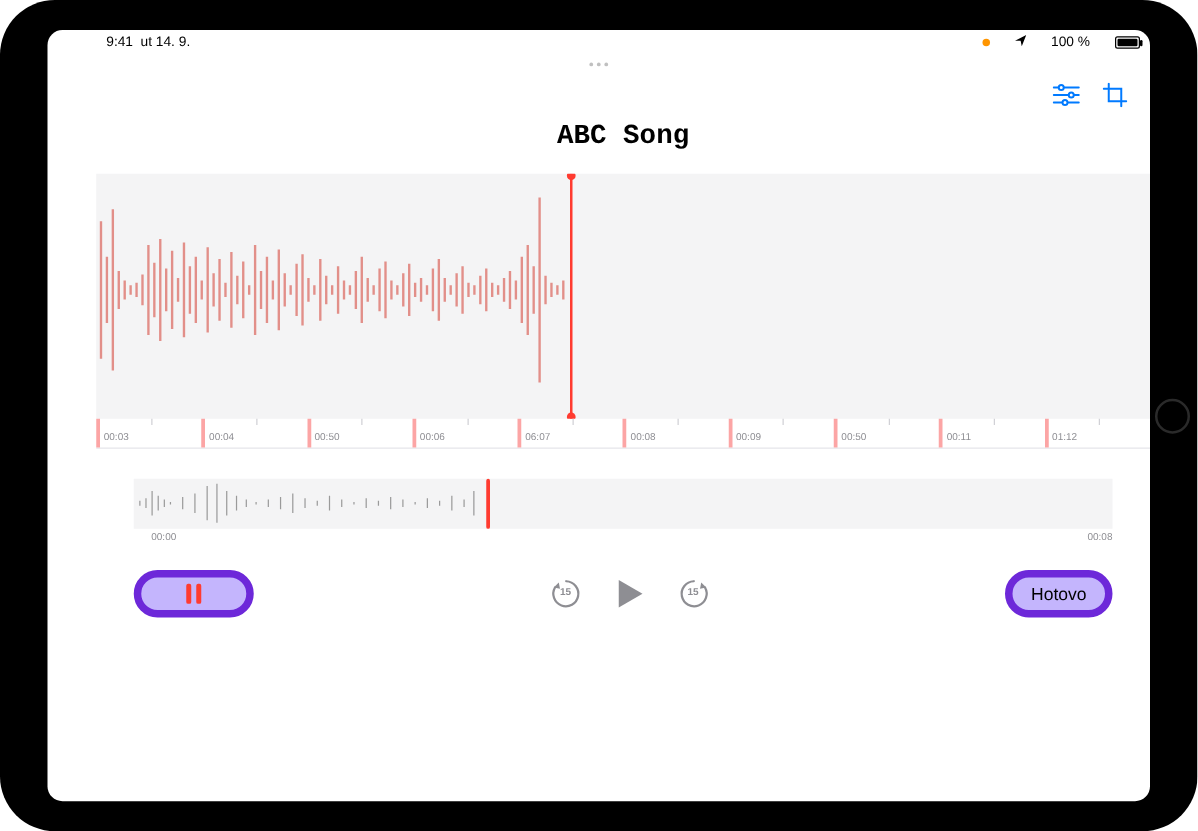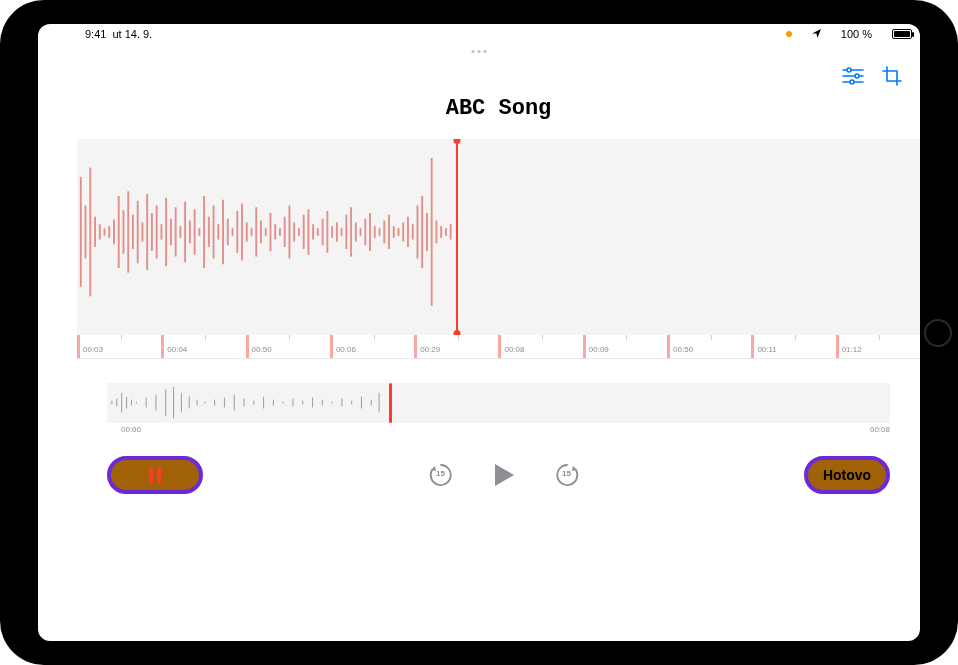--- a/index.html
+++ b/index.html
@@ -107,26 +107,26 @@
   .ov-playhead { position:absolute; top:0; bottom:0; left:36%; width:3px; background:#ff3b30; border-radius:2px;}
   .ov-labels { display:flex; justify-content:space-between; margin:2px 30px 0 44px; font-size:8px; color:#8e8e93;}
   
   .time-code { text-align:center; font-size:24px; font-weight:600; margin-top:18px; font-variant-numeric: tabular-nums;}
   
   .controls {
     display:flex; align-items:center; justify-content:space-between;
     margin:22px 30px 0 30px;
   }
   .pill {
-    border:4px solid #6d28d9; border-radius:22px; height:38px; min-width:86px;
+    border:6px solid #6d28d9; border-radius:22px; height:38px; min-width:86px;
     display:flex; align-items:center; justify-content:center;
-    background:#a16207; font-size:14px; font-weight:700;
+    background:#c4b5fd; font-size:14px; font-weight:400;
   }
   .pill.pause { min-width:96px; }
-  .transport { display:flex; align-items:flex-start; gap:38px; color:#8e8e93;}
+  .transport { display:flex; align-items:flex-start; gap:26px; color:#8e8e93;}
   .skip-icon { position:relative; width:26px; height:26px; }
   .skip-num { position:absolute; top:7px; left:0; right:0; text-align:center; font-size:8px; color:#8e8e93; font-weight:600;}
   .play-icon svg { display:block; }
 </style>
 </head>
 <body>
 
 <div class="device-frame">
   <div class="home-button"></div>
   <div class="screen">
@@ -265,21 +265,21 @@
         </g>
       </svg>
       <div class="playhead"></div>
     </div>
 
     <div class="ruler">
       <div class="tick"><span>00:03</span></div>
       <div class="tick"><span>00:04</span></div>
       <div class="tick"><span>00:50</span></div>
       <div class="tick"><span>00:06</span></div>
-      <div class="tick"><span>00:29</span></div>
+      <div class="tick"><span>06:07</span></div>
       <div class="tick"><span>00:08</span></div>
       <div class="tick"><span>00:09</span></div>
       <div class="tick"><span>00:50</span></div>
       <div class="tick"><span>00:11</span></div>
       <div class="tick"><span>01:12</span></div>
     </div>
 
     <div class="overview">
       <svg class="ov-wave" viewBox="0 0 800 40" preserveAspectRatio="none">
         <g stroke="#9a9a9a" stroke-width="1">

